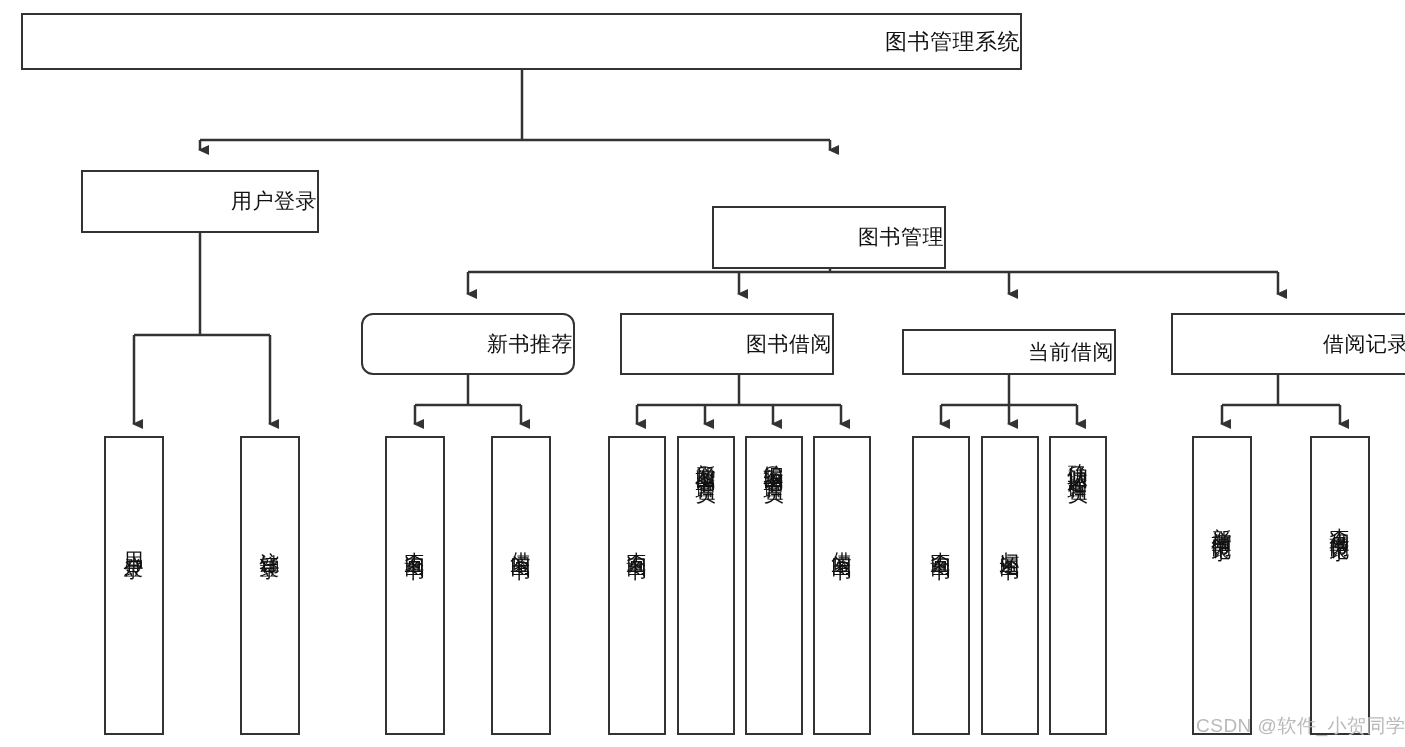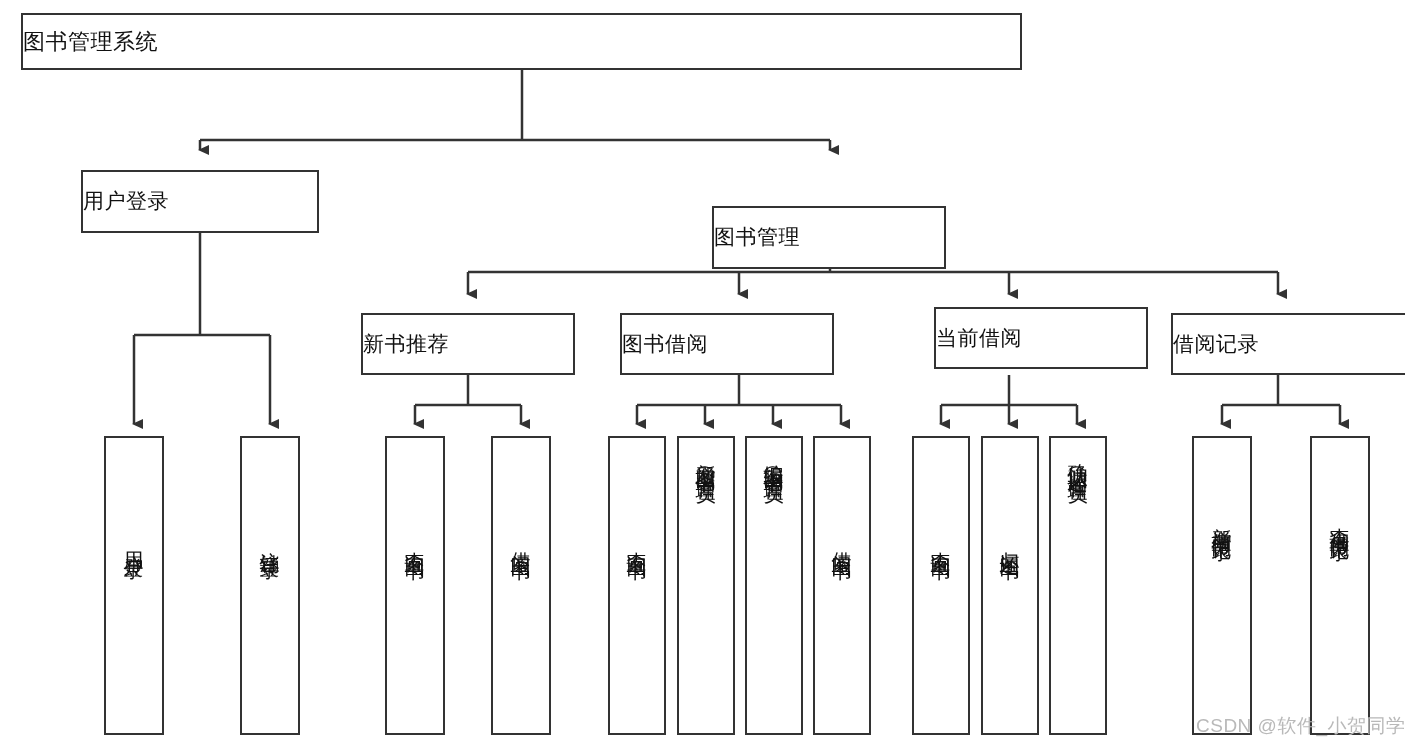--- a/index.html
+++ b/index.html
@@ -21,21 +21,21 @@
     width:1405px;height:747px;
     pointer-events:none;
   }
   .node{
     position:absolute;
     box-sizing:border-box;
     background:#ffffff;
     border:2px solid #333333;
     display:flex;
     align-items:center;
-    justify-content:flex-start;
+    justify-content:flex-end;
     color:#111111;
     z-index:3;
   }
   .node-label{
     display:block;
     text-align:center;
     line-height:1.08;
     letter-spacing:0.5px;
     white-space:nowrap;
   }
@@ -134,29 +134,29 @@
   </div>
 
   <div class="node horiz" style="left:81px;top:170px;width:238px;height:63px;">
     <span class="node-label">用户登录</span>
   </div>
 
   <div class="node horiz" style="left:712px;top:170px;width:234px;height:63px;margin-top:36px;">
     <span class="node-label">图书管理</span>
   </div>
 
-  <div class="node horiz" style="left:361px;top:313px;width:214px;height:62px;">
+  <div class="node horiz" style="left:361px;top:313px;width:214px;height:62px;border-radius:12px;">
     <span class="node-label">新书推荐</span>
   </div>
 
   <div class="node horiz" style="left:620px;top:313px;width:214px;height:62px;">
     <span class="node-label">图书借阅</span>
   </div>
 
-  <div class="node horiz" style="left:902px;top:307px;width:214px;height:62px;margin-left:32px;">
+  <div class="node horiz" style="left:902px;top:329px;width:214px;height:46px;">
     <span class="node-label">当前借阅</span>
   </div>
 
   <div class="node horiz" style="left:1171px;top:313px;width:240px;height:62px;">
     <span class="node-label">借阅记录</span>
   </div>
 
   <div class="node vert midshort" style="left:104px;top:436px;width:60px;height:299px;">
     <span class="node-label">用户登录</span>
   </div>

